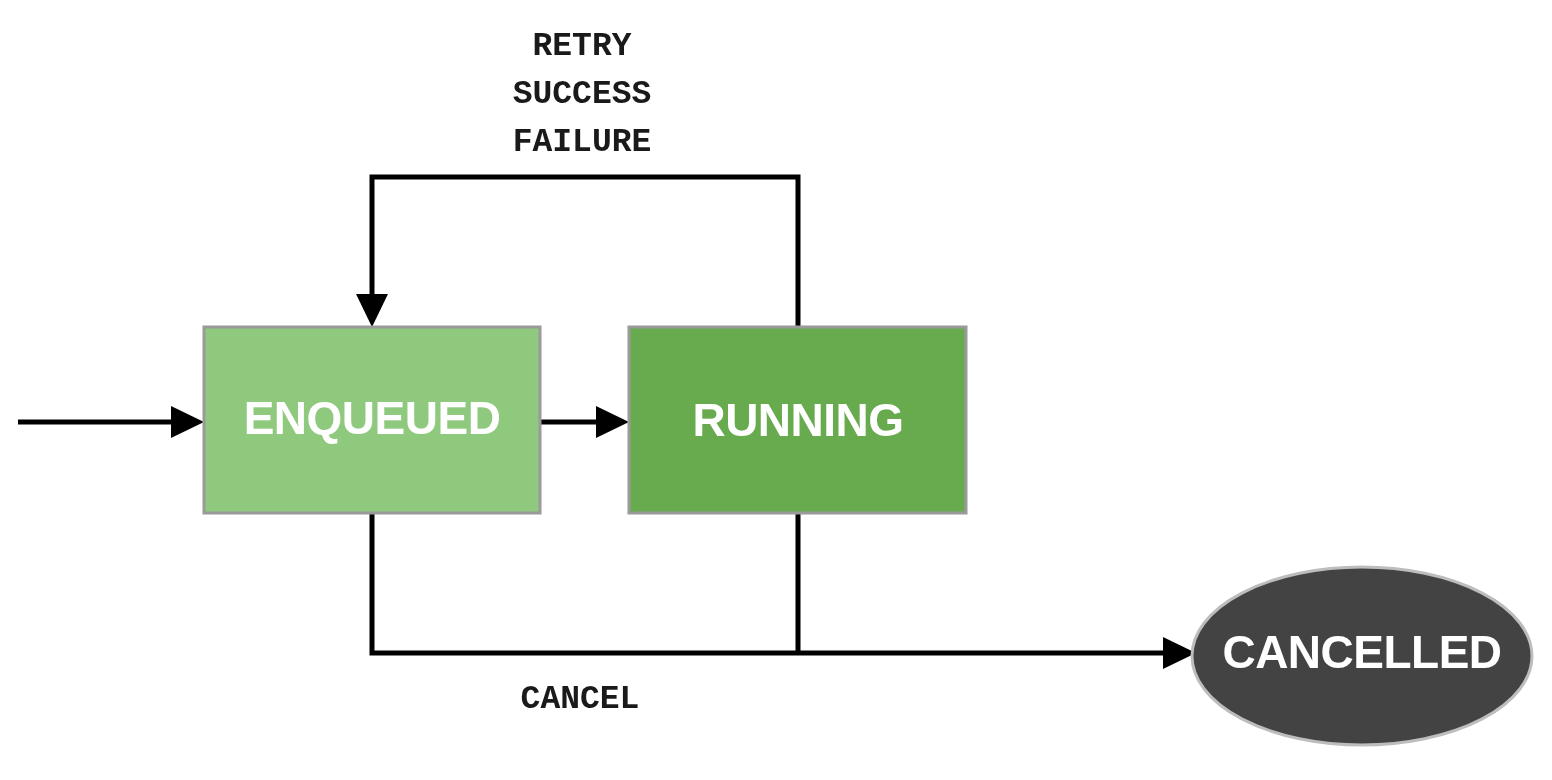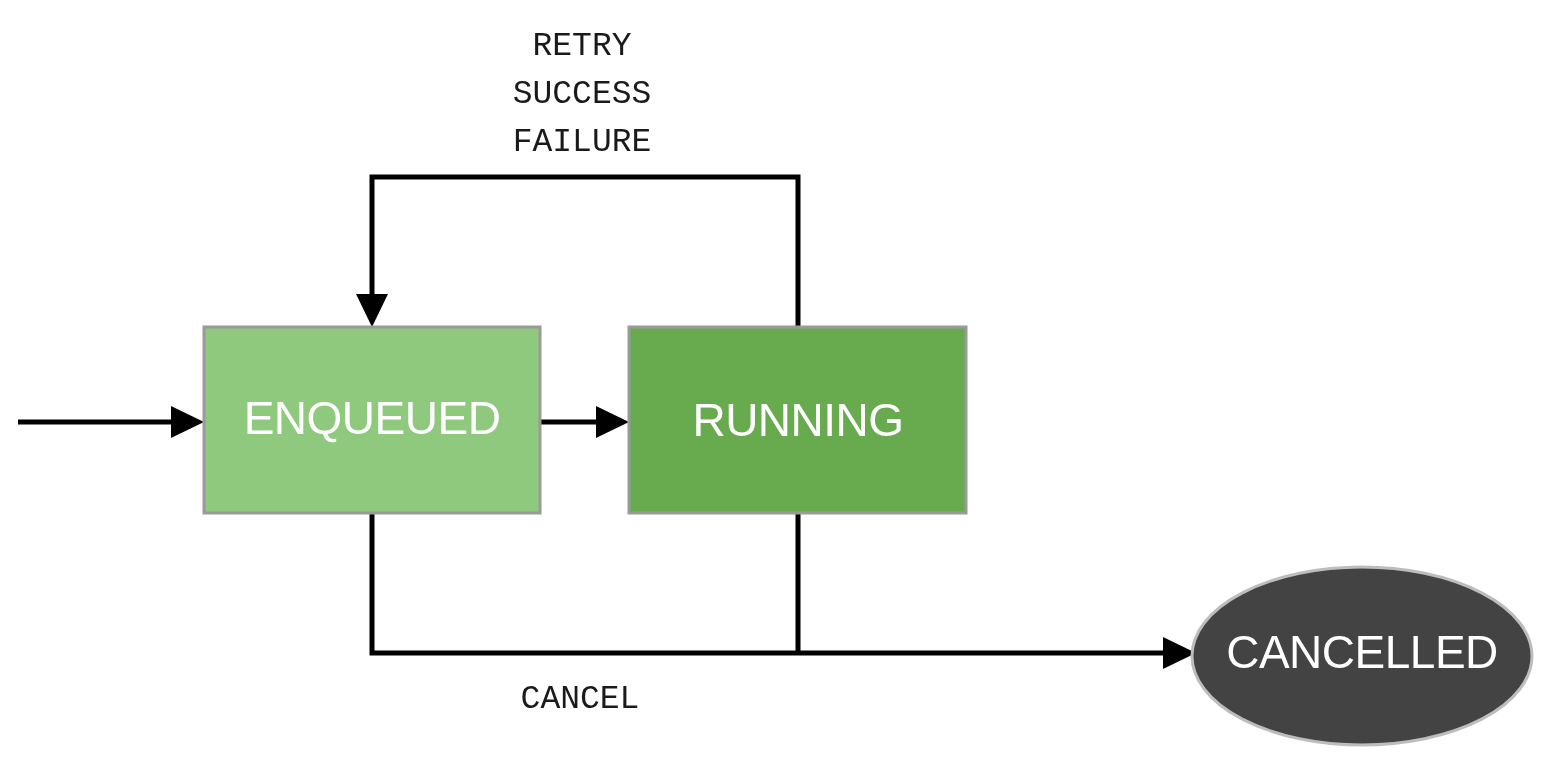--- a/index.html
+++ b/index.html
@@ -11,20 +11,21 @@
     width: 1552px;
     height: 780px;
     overflow: hidden;
     font-family: "Liberation Sans", sans-serif;
   }
   #diagram-root {
     position: relative;
     width: 1552px;
     height: 780px;
     background: #ffffff;
+    font-weight: bold;
   }
   svg.diagram {
     display: block;
     width: 1552px;
     height: 780px;
   }
   .edge-line {
     fill: none;
     stroke: #000000;
     stroke-width: 5;

